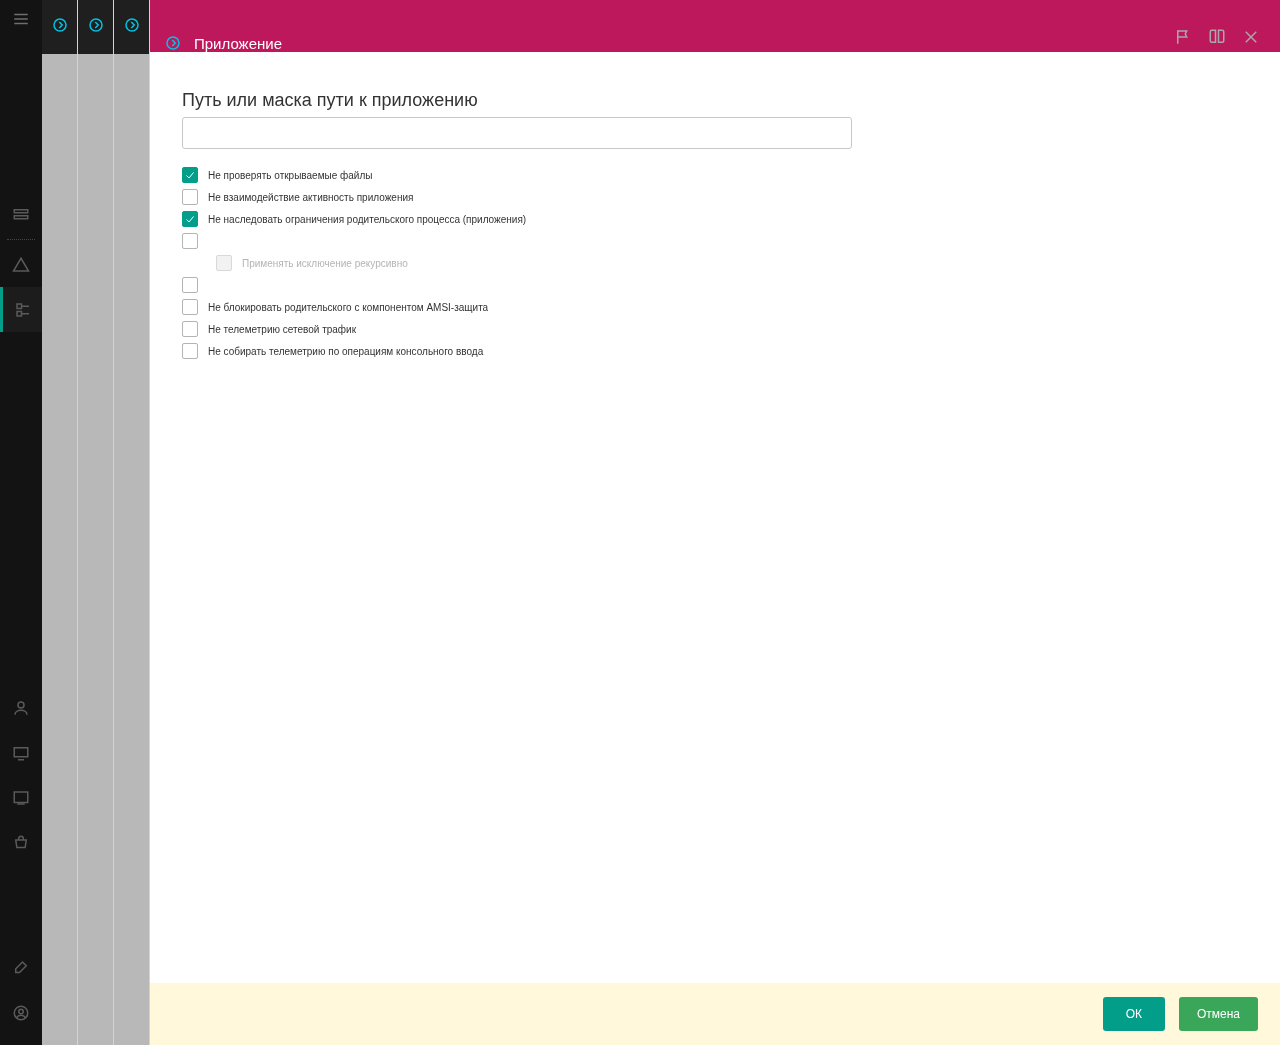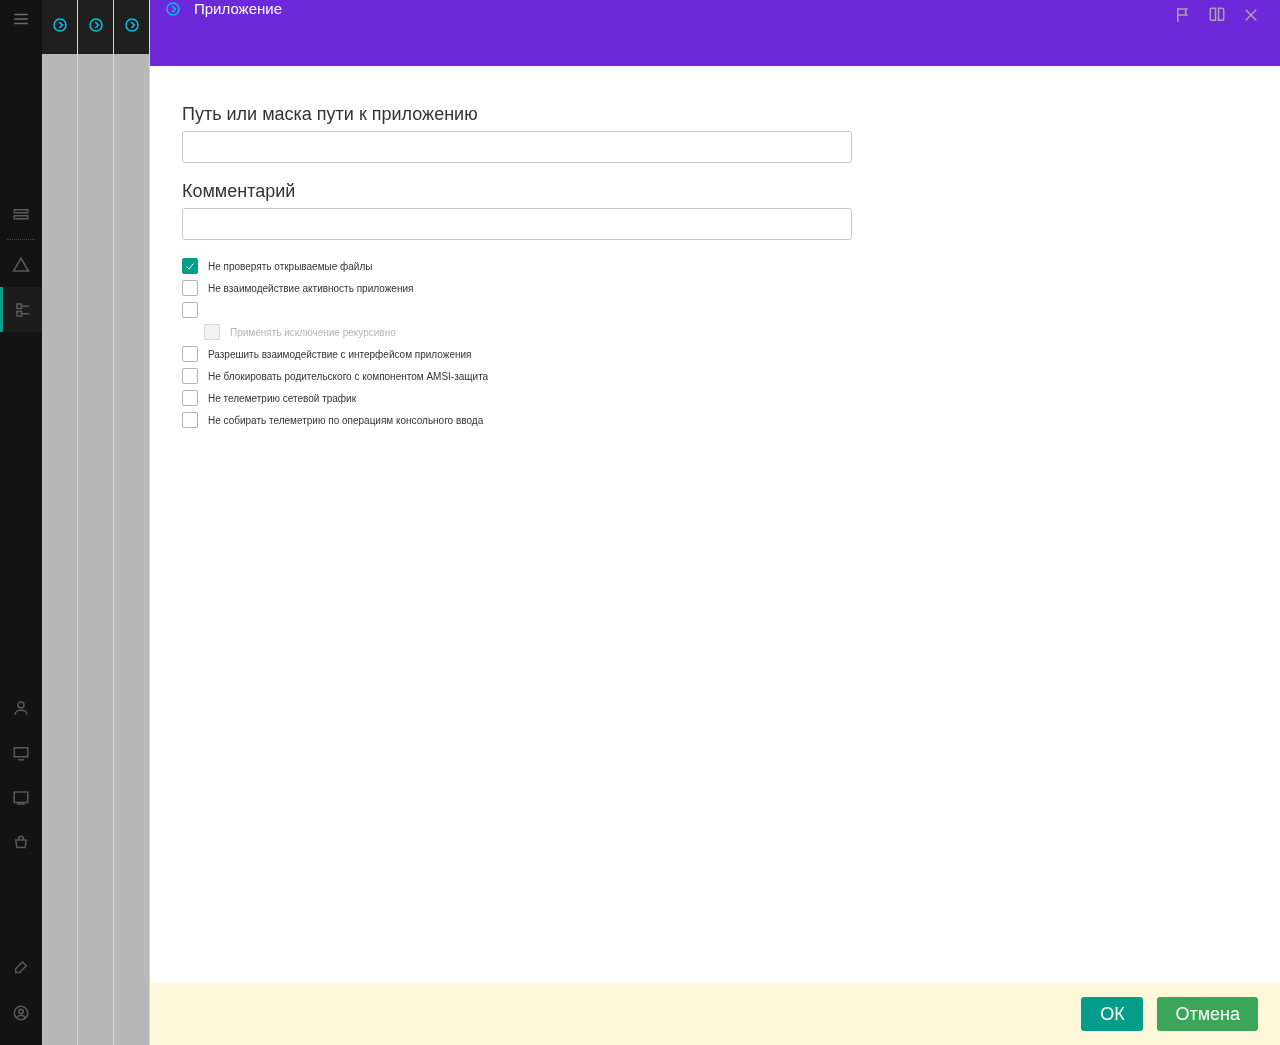--- a/index.html
+++ b/index.html
@@ -36,57 +36,57 @@
   .bg-content { position:absolute; left:0; top:54px; right:0; bottom:0; pointer-events:none;}
   .bg-row { height:45px; }
   .bg-row.sel { background:#eaeaea; }
 
   
   .modal {
     position: absolute; left: 150px; top: 0; right: 0; bottom: 0;
     background: #ffffff; z-index: 5; display: flex; flex-direction: column;
   }
   .modal-header {
-    height: 66px; background: #6d28d9; display: flex; align-items: flex-start;
+    height: 52px; background: #be185d; display: flex; align-items: flex-end;
     padding: 0 14px; color: #fff;
   }
   .modal-header .title-icon { margin-right: 12px; display:flex; }
   .modal-header h1 { font-size: 15px; font-weight: 400; }
   .modal-header .spacer { flex: 1; }
   .modal-header .hbtn { width: 30px; height: 30px; display:flex; align-items:center; justify-content:center; color:#a8a8a8; cursor:pointer; margin-left:4px;}
   .modal-header svg { width:18px; height:18px; }
 
   .modal-body { flex:1; padding: 38px 32px 20px 32px; overflow:auto; }
   .form-group { margin-bottom: 18px; max-width: 670px; }
   .form-group label.fld { display:block; font-size:18px; color:#333; margin-bottom:6px; }
   .form-group input[type="text"] {
     width: 100%; height: 32px; border:1px solid #c8c8c8; border-radius:3px;
     padding: 0 8px; font-size:14px;
   }
 
   .check-list { margin-top: 4px; }
   .check-row { display:flex; align-items:center; margin-bottom:6px; font-size:10px; color:#333; }
-  .check-row.indent { margin-left: 22px; }
+  .check-row.indent { margin-left: 34px; }
   .check-row.disabled { color:#b4b4b4; }
   .chk {
     width:16px; height:16px; border:1px solid #b4b4b4; border-radius:2px;
     margin-right:10px; display:inline-flex; align-items:center; justify-content:center;
     background:#fff; flex-shrink:0; cursor:pointer;
   }
   .chk.checked { background:#029e8a; border-color:#029e8a; }
   .chk.checked svg { width:12px; height:12px; stroke:#fff; stroke-width:2; fill:none; }
   .chk.disabled { background:#f2f2f2; border-color:#d9d9d9; cursor:default;}
 
   .modal-footer {
     background: #fff8da; padding: 14px 22px; display:flex; justify-content:flex-end;
     gap: 14px;
   }
   .btn {
     min-width: 62px; height:34px; padding:0 18px; border-radius:3px; border:none;
-    font-size:18px; cursor:pointer; color:#fff;
+    font-size:12px; cursor:pointer; color:#fff;
   }
   .btn.ok { background:#029e8a; }
 </style>
 </head>
 <body>
 
 <div class="rail">
   <div class="hamburger">
     <svg viewBox="0 0 24 24" fill="none" stroke="currentColor" stroke-width="2">
         <line x1="3" y1="6" x2="21" y2="6"></line>
@@ -238,48 +238,51 @@
           <line x1="19" y1="5" x2="5" y2="19"></line>
         </svg>
     </div>
   </div>
 
   <div class="modal-body">
     <div class="form-group">
       <label class="fld">Путь или маска пути к приложению</label>
       <input type="text" value="" style="">
     </div>
-    <div class="form-group">
-      <label class="fld">Комментарий</label>
-      <input type="text" value="" style="">
-    </div>
 
     <div class="check-list" id="check-list">
         <div class="check-row">
           <span class="chk checked">
             <svg viewBox="0 0 24 24" stroke="#fff" stroke-width="3" fill="none">
               <polyline points="5,13 10,18 19,7"></polyline>
             </svg>
           </span>
           <span>Не проверять открываемые файлы</span>
         </div>
         <div class="check-row">
           <span class="chk"></span>
           <span>Не взаимодействие активность приложения</span>
         </div>
         <div class="check-row">
+          <span class="chk checked">
+            <svg viewBox="0 0 24 24" stroke="#fff" stroke-width="3" fill="none">
+              <polyline points="5,13 10,18 19,7"></polyline>
+            </svg>
+          </span>
+          <span>Не наследовать ограничения родительского процесса (приложения)</span>
+        </div>
+        <div class="check-row">
           <span class="chk"></span>
         </div>
         <div class="check-row indent disabled">
           <span class="chk disabled"></span>
           <span>Применять исключение рекурсивно</span>
         </div>
         <div class="check-row">
           <span class="chk"></span>
-          <span>Разрешить взаимодействие с интерфейсом приложения</span>
         </div>
         <div class="check-row">
           <span class="chk"></span>
           <span>Не блокировать родительского с компонентом AMSI-защита</span>
         </div>
         <div class="check-row">
           <span class="chk"></span>
           <span>Не телеметрию сетевой трафик</span>
         </div>
         <div class="check-row">

